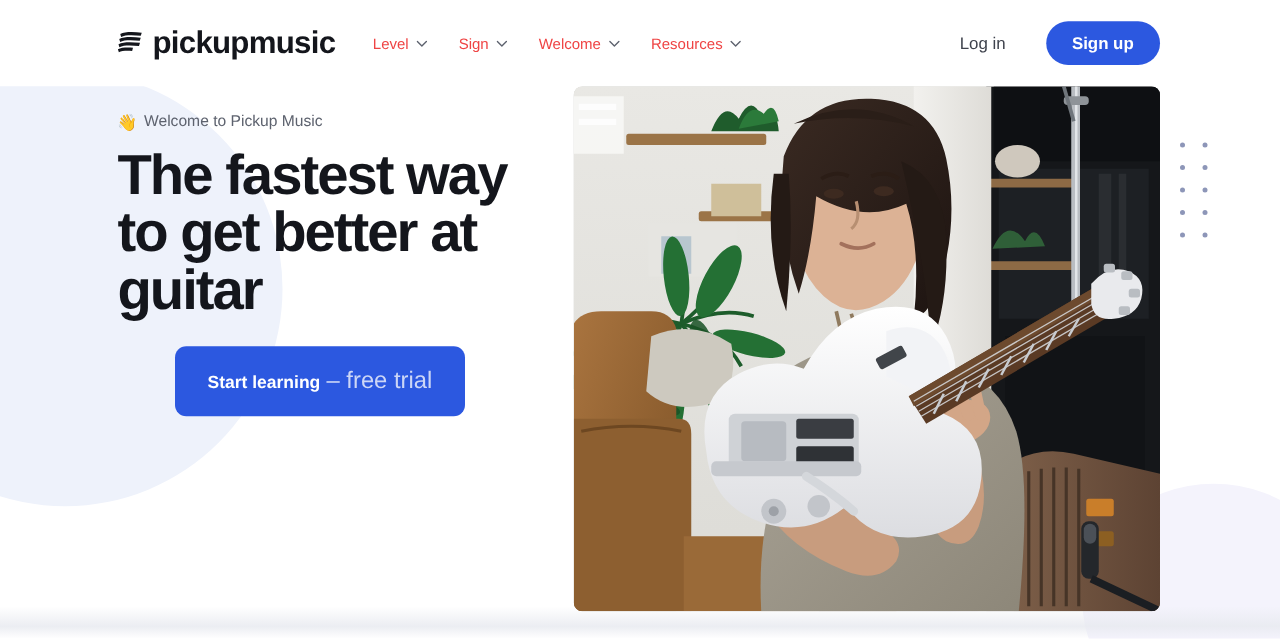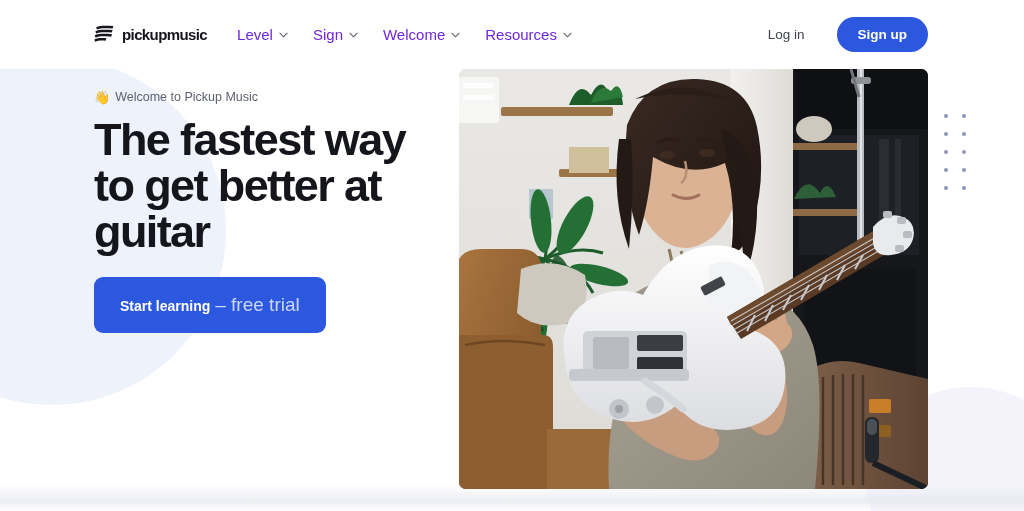--- a/index.html
+++ b/index.html
@@ -34,27 +34,27 @@
   header {
     position:relative; z-index:5;
     height:69px; width:100%;
     display:flex; align-items:center;
     padding:0 96px 0 94px;
     background:#ffffff;
   }
   .logo { display:flex; align-items:center; gap:7px; text-decoration:none; }
   .logo-mark { width:21px; height:19px; display:block; }
   .logo-text {
-    font-size:15px; font-weight:bold; color:#14161c;
+    font-size:25px; font-weight:bold; color:#14161c;
     letter-spacing:-0.6px; line-height:1;
   }
   nav.main-nav { display:flex; align-items:center; gap:25px; margin-left:30px; }
   .nav-item {
     display:flex; align-items:center; gap:6px;
-    font-size:15px; color:#6d28d9; cursor:pointer; white-space:nowrap;justify-content:center;
+    font-size:12px; color:#ef4444; cursor:pointer; white-space:nowrap;justify-content:center;
   }
   .chev { width:9px; height:6px; display:block; flex:none; }
   .spacer { flex:1 1 auto; }
   .login-link {
     font-size:13.5px; color:#3f434d; text-decoration:none;
     margin-right:32px; white-space:nowrap; cursor:pointer;
   }
   .signup-btn {
     background:#2c58e0; color:#fff;
     font-size:13.5px; font-weight:bold;
@@ -78,20 +78,21 @@
   }
   p.subcopy {
     font-size:14.5px; line-height:1.73; color:#4c505c;
     margin-bottom:31px; max-width:300px;
   }
   .cta-btn {
     display:inline-flex; align-items:baseline; gap:5px;
     background:#2c58e0; border:none; border-radius:9px;
     padding:17px 26px; cursor:pointer; color:#fff;
     font-family:"Liberation Sans", sans-serif;
+    margin-left:46px;
   }
   .cta-strong { font-size:14px; font-weight:bold; color:#ffffff; }
   .cta-light { font-size:19px; color:#ccd6f6; }
 
   
   .hero-media { position:relative; margin-left:auto; }
   .photo {
     position:relative; width:469px; height:420px;
     border-radius:7px; overflow:hidden;
     background:#cfcfc9;

